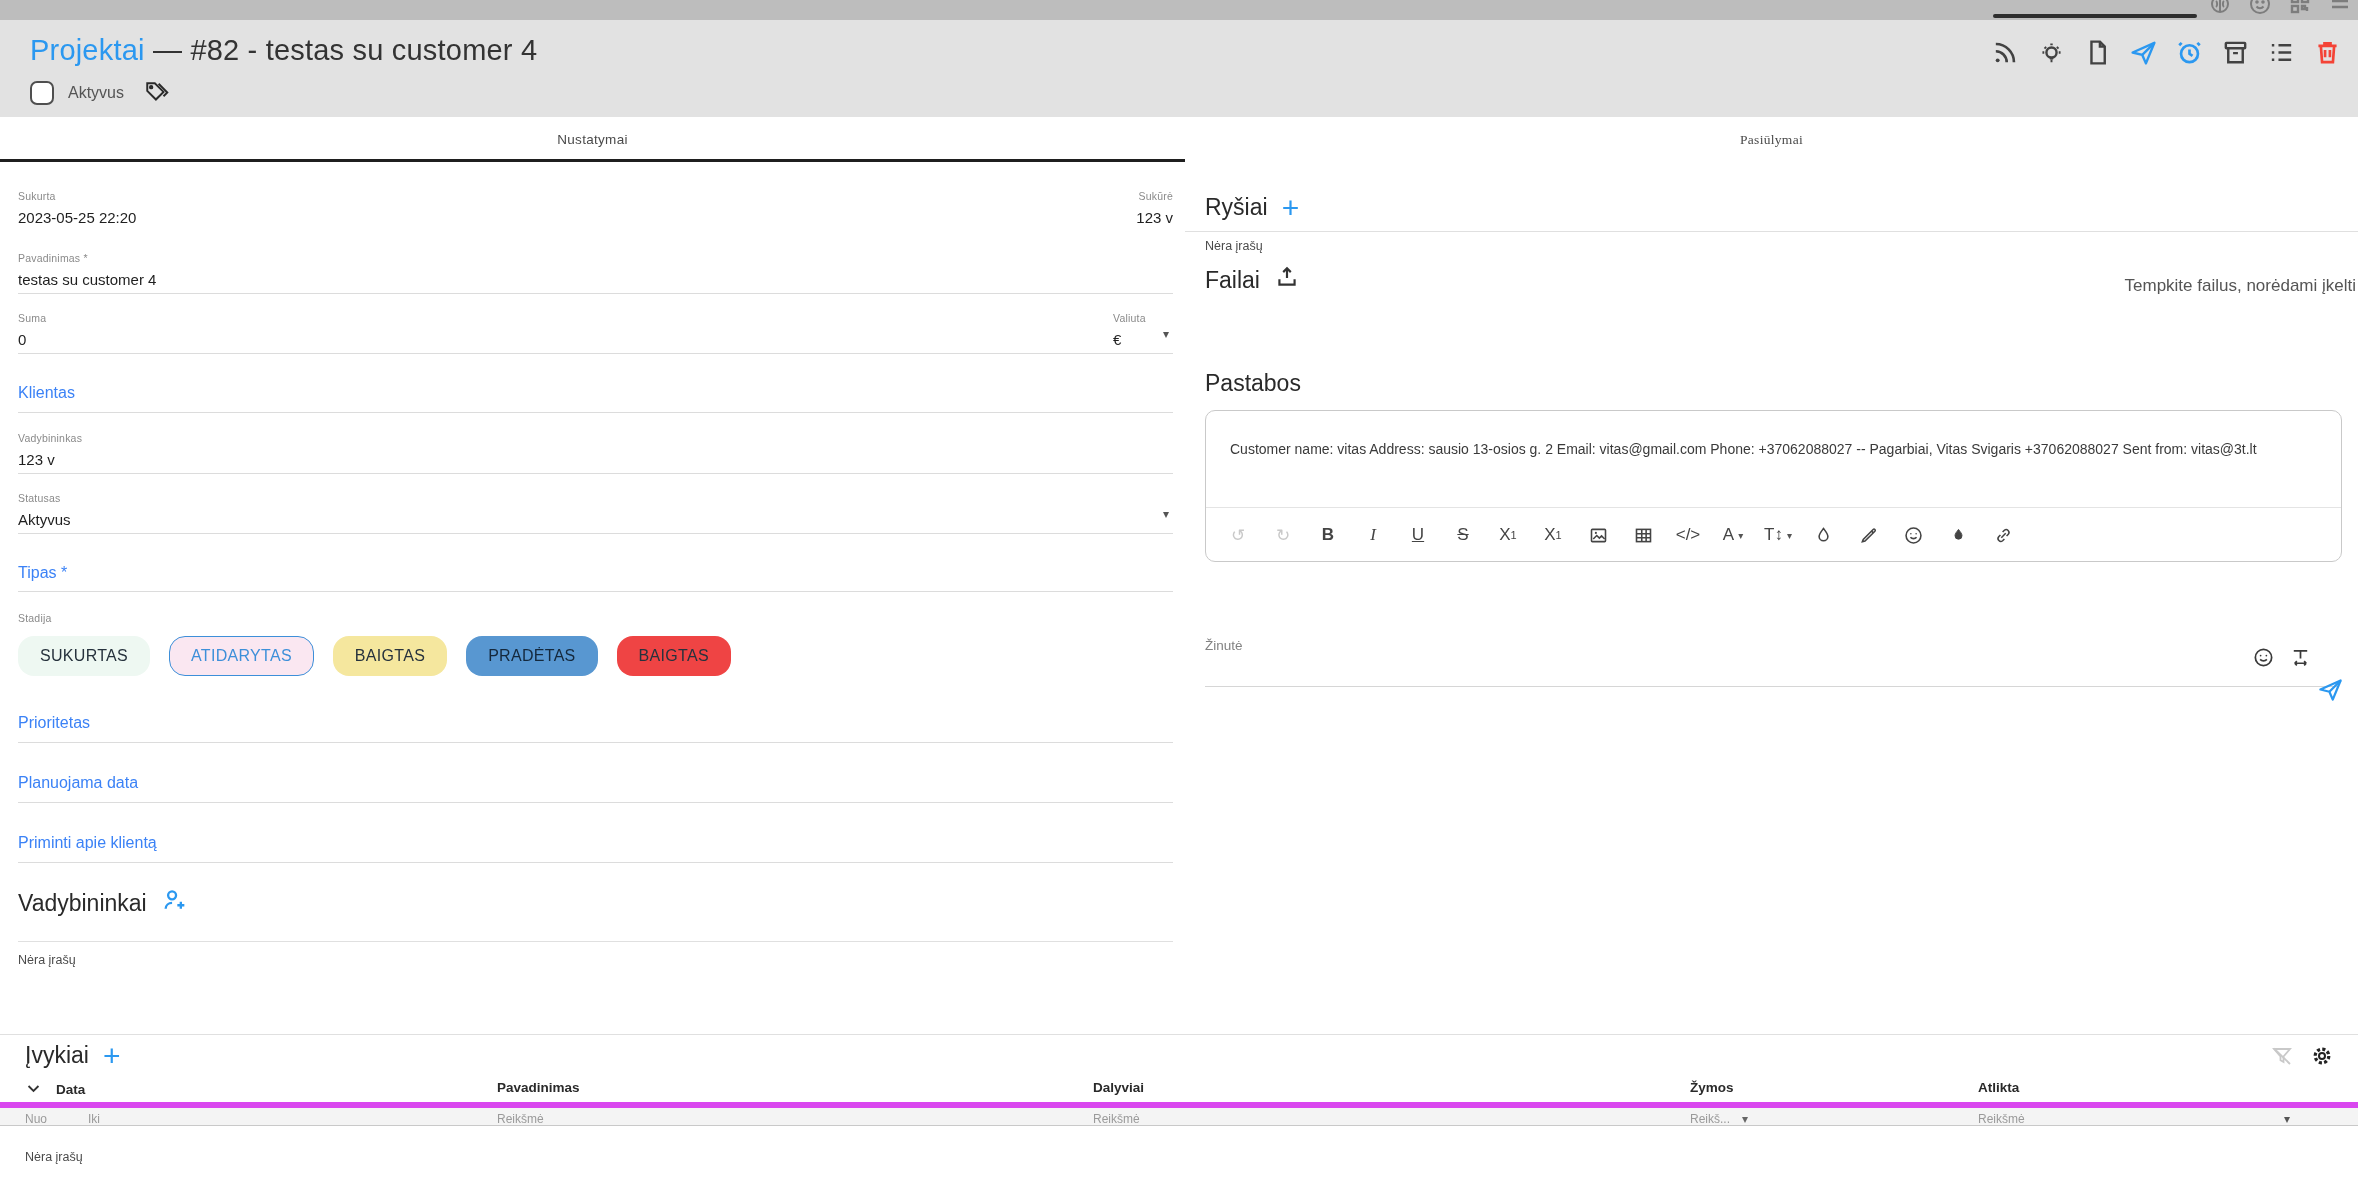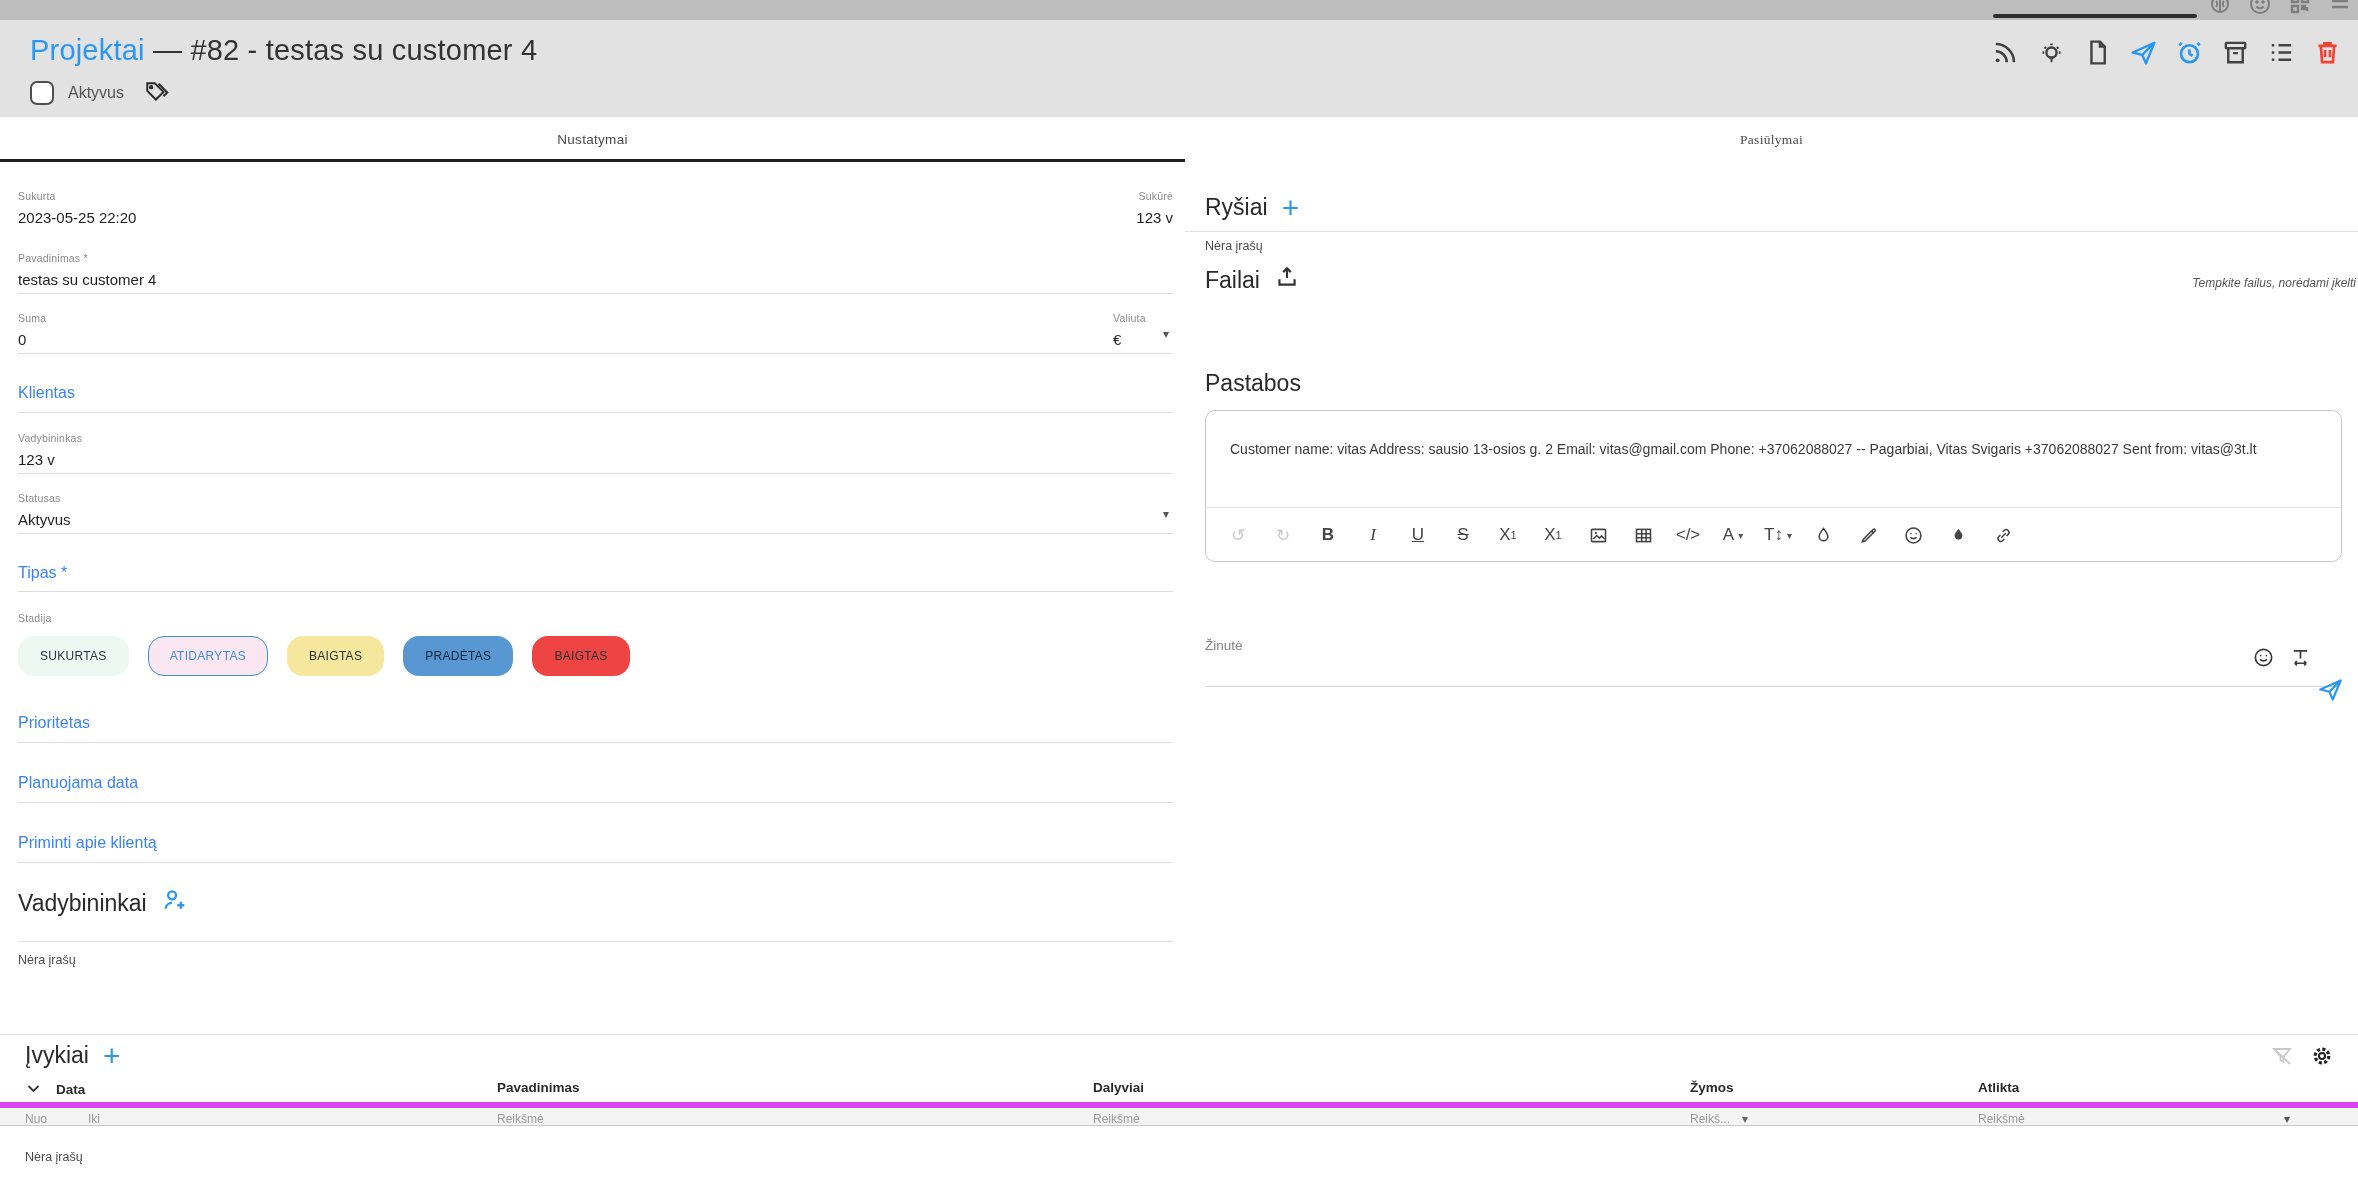--- a/index.html
+++ b/index.html
@@ -40,37 +40,37 @@
   .flabel { font-size:10.5px; color:#8a8a8a; letter-spacing:.2px; }
   .fvalue { font-size:15px; color:#1f1f1f; margin-top:7px; }
   .resting { font-size:16px; color:#3b82f6; }
   .uline { border-bottom:1px solid #dcdcdc; }
   .row2 { display:flex; justify-content:space-between; }
   .tright { text-align:right; }
   .caret { color:#555; font-size:12px; }
   .sel-caret { position:absolute; right:4px; bottom:12px; }
 
   .chips { position:absolute; left:18px; top:636px; display:flex; gap:19px; }
-  .chip { height:40px; display:flex; align-items:center; padding:0 21px; border-radius:16px; font-size:12px; font-weight:500; letter-spacing:.3px; border:1.5px solid transparent; cursor:pointer; white-space:nowrap; }
+  .chip { height:40px; display:flex; align-items:center; padding:0 21px; border-radius:16px; font-size:16px; font-weight:500; letter-spacing:.3px; border:1.5px solid transparent; cursor:pointer; white-space:nowrap; }
   .chip-0 { background:#eef8f2; color:#26323d; }
   .chip-1 { background:#fae7f1; color:#3d8fd9; border-color:#3d8fd9; }
   .chip-2 { background:#f5e79e; color:#26323d; }
   .chip-3 { background:#5897d1; color:#14283c; }
   .chip-4 { background:#ef4444; color:#26323d; }
 
   .section-h { font-size:23px; color:#2a2a2a; font-weight:400; display:flex; align-items:center; gap:14px; }
   .plus { color:#2b98f0; font-size:30px; font-weight:400; line-height:22px; cursor:pointer; }
   .divider { position:absolute; height:1px; background:#e0e0e0; }
   .empty-txt { font-size:12.5px; color:#4a4a4a; }
   .icon-blue { color:#2b98f0; }
   .icon-dark { color:#333; }
 
   
   .rp { position:absolute; }
-  .hint-italic { position:absolute; right:2px; top:276px; font-size:12px; font-style:italic; color:#555; }
+  .hint-italic { position:absolute; right:2px; top:276px; font-size:17px; color:#555; }
   .note-box { position:absolute; left:1205px; top:410px; width:1137px; height:152px; border:1px solid #c9c9c9; border-radius:10px; background:#fff; }
   .note-text { padding:26px 24px 0 24px; font-size:14px; color:#3a3a3a; line-height:25px; }
   .note-toolbar { position:absolute; left:0; right:0; top:96px; border-top:1px solid #e4e4e4; height:55px; display:flex; align-items:center; padding-left:16px; gap:13px; }
   .tbi { min-width:32px; height:32px; display:flex; align-items:center; justify-content:center; color:#444; font-size:17px; cursor:pointer; }
   .tbi svg { width:21px; height:21px; }
   .tbi.dim { color:#c9c9c9; }
   .tbi .sub { font-size:11px; vertical-align:sub; }
   .tbi .sup { font-size:11px; vertical-align:super; }
   .tbi .mini-caret { font-size:10px; color:#555; margin-left:4px; }
   .bold-g { font-weight:700; }

